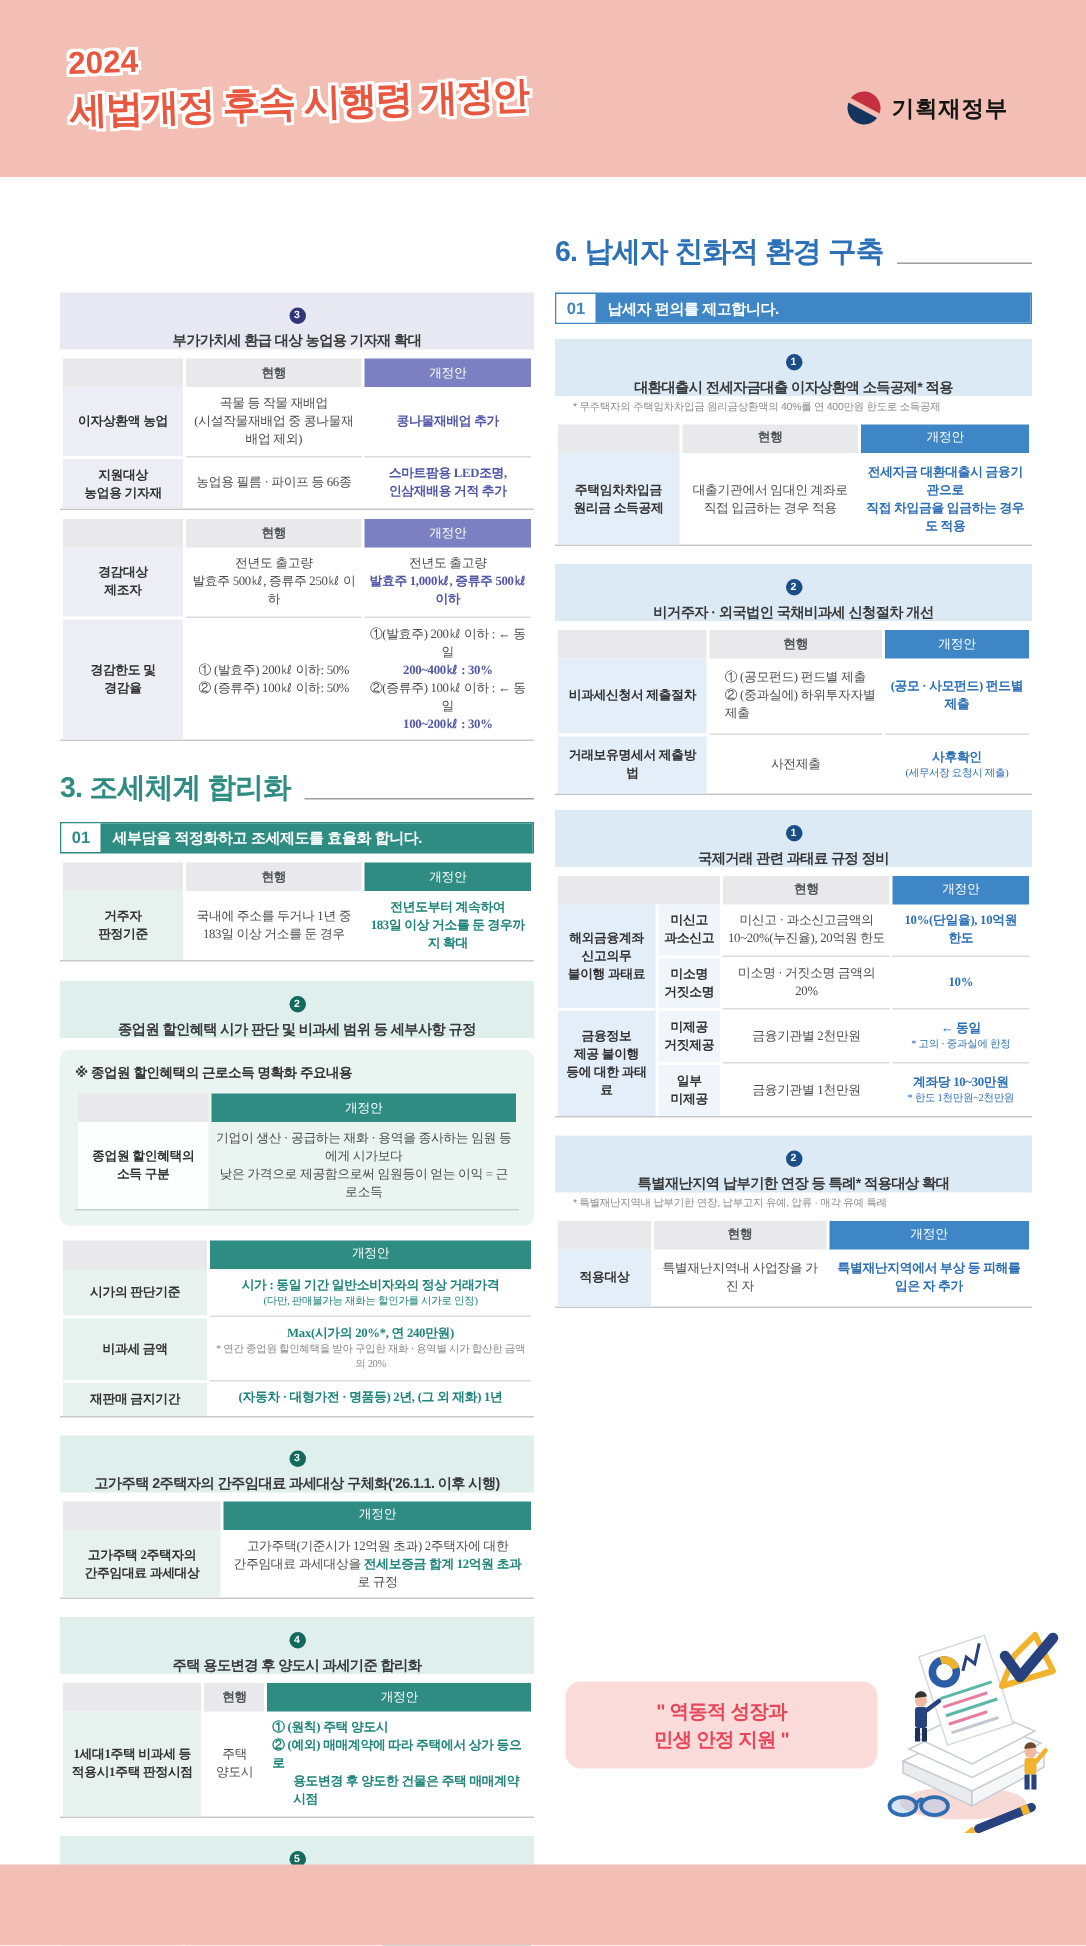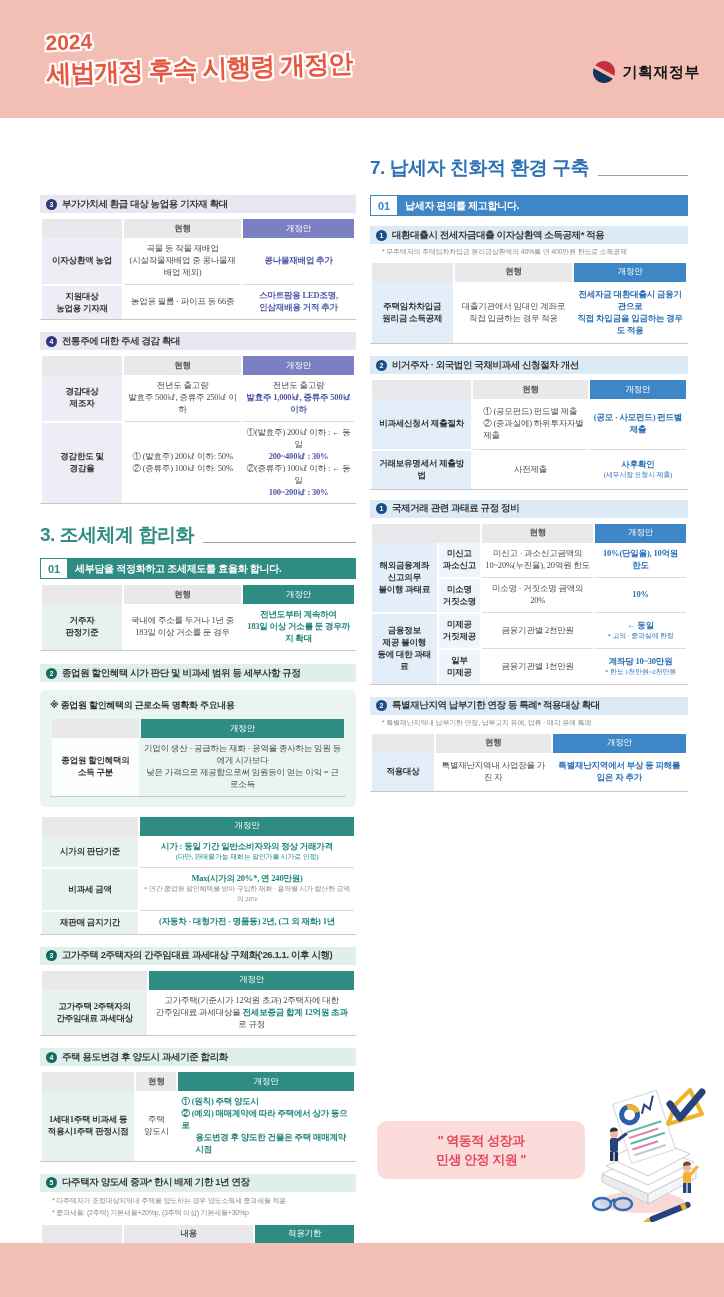--- a/index.html
+++ b/index.html
@@ -5,39 +5,39 @@
   html,body{margin:0;padding:0;background:#fff;}
   .page{position:relative;width:724px;height:1297px;background:#FFFFFF;overflow:hidden;
         font-family:"Liberation Sans","DejaVu Sans",sans-serif;color:#3A3A3A;}
   
   .band-top{position:absolute;left:0;top:0;width:724px;height:118px;background:#F3BFB5;}
   .band-bottom{position:absolute;left:0;bottom:0;width:724px;height:54px;background:#F3BFB5;}
   .main-title{position:absolute;left:46px;top:26px;transform:rotate(-2deg);color:#E8573F;font-weight:800;
     text-shadow:-2px -2px 0 #fff,2px -2px 0 #fff,-2px 2px 0 #fff,2px 2px 0 #fff,0 -2px 0 #fff,0 2px 0 #fff,-2px 0 0 #fff,2px 0 0 #fff;}
   .main-title .yr{font-size:21px;letter-spacing:0;}
   .main-title .tt{font-size:25px;letter-spacing:-1px;margin-top:2px;}
-  .gov-logo{position:absolute;right:24px;top:60px;display:flex;align-items:center;gap:7px;}
+  .gov-logo{position:absolute;right:52px;top:60px;display:flex;align-items:center;gap:7px;}
   .gov-logo .txt{font-size:15px;font-weight:bold;color:#151515;letter-spacing:0.5px;}
   
   .scheme-purple{--c:#7B80C2;--cd:#30367B;--l:#E8E8F3;--lab:#EDEDF6;--rev:#5156A8;--title:#7B80C2;}
   .scheme-teal{--c:#2E8C83;--cd:#14695E;--l:#DFF0EC;--lab:#E7F2EF;--rev:#1F857A;--title:#2E8C83;}
   .scheme-blue{--c:#3E86C5;--cd:#1B4E89;--l:#DCEAF6;--lab:#E4EEF8;--lab2:#EFF5FB;--rev:#2C6FB5;--title:#2C70B5;}
   
   .col{position:absolute;}
   .col-left{left:40px;top:195px;width:316px;}
   .col-right{left:370px;top:155px;width:318px;}
   
   .sec-title{display:flex;align-items:flex-end;gap:9px;font-size:19px;font-weight:800;color:var(--title);letter-spacing:-0.5px;}
   .sec-title .rule{flex:1;height:1px;background:#9AA0A6;margin-bottom:5px;}
   
   .banner{display:flex;align-items:stretch;border:1.5px solid var(--c);height:21px;box-sizing:border-box;}
   .bnum{width:26px;background:#fff;color:var(--c);font-weight:bold;font-size:11px;display:flex;align-items:center;justify-content:center;}
   .btxt{flex:1;background:var(--c);color:#fff;font-size:10px;font-weight:bold;display:flex;align-items:center;padding-left:8px;letter-spacing:-0.3px;}
   
-  .hbar{display:flex;align-items:center;gap:5px;background:var(--l);padding:0 6px;height:18px;}
+  .hbar{display:flex;align-items:center;gap:5px;background:var(--l);padding:10px 6px;height:18px;flex-direction:column;}
   .hnum{flex:0 0 11px;width:11px;height:11px;border-radius:50%;background:var(--cd);color:#fff;font-size:7px;font-weight:bold;display:flex;align-items:center;justify-content:center;}
   .htext{font-size:9.5px;font-weight:bold;color:#3A3A3A;letter-spacing:-0.4px;white-space:nowrap;}
   .fn{font-size:7px;color:#8A8A8A;margin-left:12px;line-height:1.55;letter-spacing:-0.2px;}
   
   .tw{border-bottom:1px solid #C8C8C8;}
   table{width:100%;border-collapse:separate;border-spacing:2px 0;table-layout:fixed;text-align:center;font-size:8.5px;color:#4A4A4A;line-height:1.4;letter-spacing:-0.2px;font-family:Liberation Serif, serif;}
   th{height:17px;padding:1px 2px;font-size:8.5px;font-weight:bold;background:#E9E9EC;color:#55565A;}
   th.rev-h{background:var(--c);color:#fff;font-weight:normal;}
   td{padding:5px 3px;vertical-align:middle;}
   td.pad7{padding:7px 3px;}
@@ -114,24 +114,20 @@
                 <td class="lab pre">지원대상
 농업용 기자재</td>
                 <td class="pre">농업용 필름 · 파이프 등 66종</td>
                 <td class="rev-b pre">스마트팜용 LED조명,
 인삼재배용 거적 추가</td>
               </tr>
           </tbody>
         </table>
       </div>
 
-      <div class="hbar" style="margin-top:12px">
-          <span class="hnum">4</span>
-          <span class="htext">전통주에 대한 주세 경감 확대</span>
-        </div>
       <div class="tw" style="margin-top:6px">
         <table>
           <colgroup>
               <col style="width:26%">
               <col style="width:38%">
               <col style="width:36%">
             </colgroup>
           <thead>
               <tr>
                 <th></th>
@@ -361,21 +357,21 @@
               </tr>
             </tbody>
         </table>
       </div>
 
     </div>
   </div>
 
   <div class="col col-right scheme-blue">
     <div class="sec-title">
-        <span>7. 납세자 친화적 환경 구축</span>
+        <span>6. 납세자 친화적 환경 구축</span>
         <span class="rule"></span>
       </div>
 
     <div class="banner" style="margin-top:14px">
         <span class="bnum">01</span>
         <span class="btxt">납세자 편의를 제고합니다.</span>
       </div>
 
     <div class="hbar" style="margin-top:10px">
         <span class="hnum">1</span>

